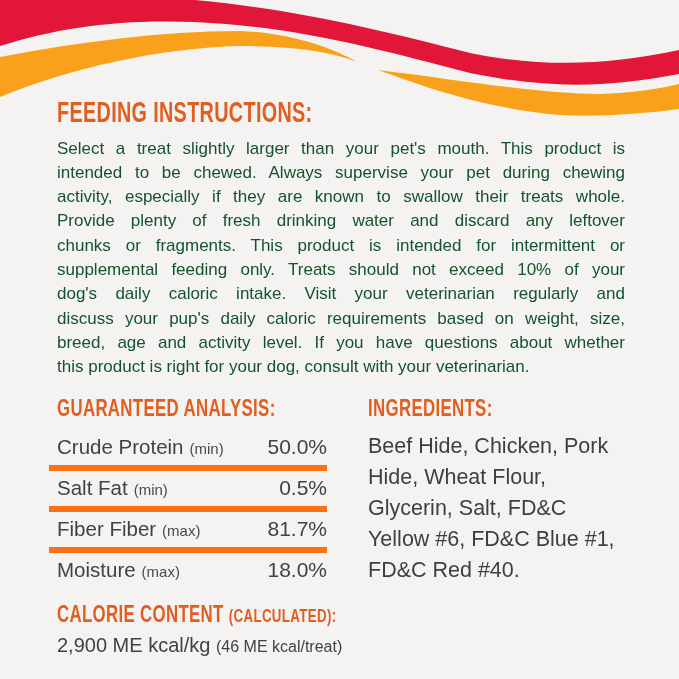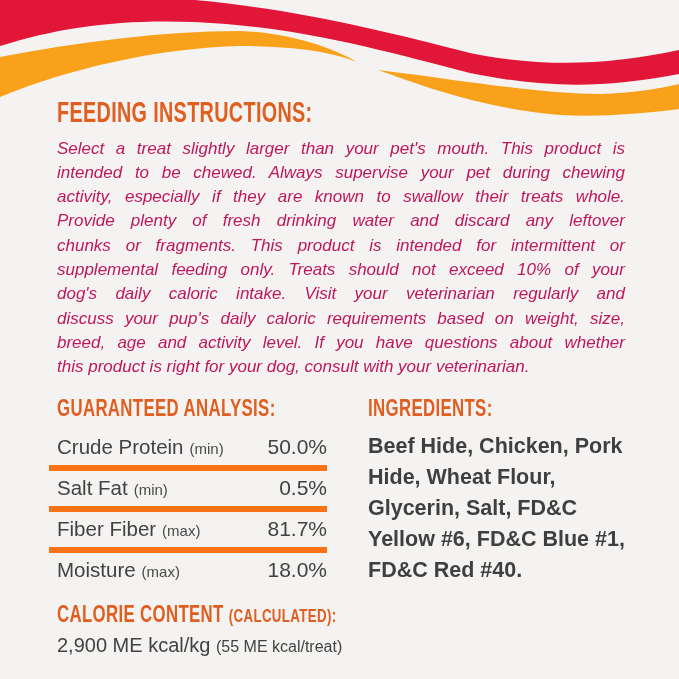--- a/index.html
+++ b/index.html
@@ -23,40 +23,39 @@
   }
   .head-lg{font-size:30px;transform:scaleX(0.66);}
   .head-md{font-size:24px;margin:0;}
   .head-sm{font-size:19px;font-weight:700;}
   .para{margin-top:9px;width:568px;}
   .jline{
     font-size:17px;
     line-height:24.3px;
     text-align:justify;
     text-align-last:justify;
-    color:#be185d;
-    font-style:italic;
+    color:#14532d;
   }
   .jline.last{text-align-last:left;}
   .cols{position:relative;margin-top:16px;height:230px;}
   .col-left{position:absolute;left:0;top:0;width:290px;}
   .col-right{position:absolute;left:311px;top:0;width:280px;}
   .ga-table{margin-top:9px;margin-left:-8px;width:278px;}
   .ga-row{
     display:flex;align-items:baseline;
     padding:5px 0 6px 8px;
     font-size:20.5px;
   }
   .ga-row.bordered{border-bottom:6px solid #f97316;}
   .ga-qual{font-size:15px;margin-left:6px;color:#4a4a4a;}
   .ga-value{margin-left:auto;font-size:21px;}
   .calorie-head{margin-top:13px;}
   .calorie-line{margin-top:8px;font-size:20px;white-space:nowrap;}
   .cal-note{font-size:16px;}
-  .ing-lines{margin-top:10px;font-weight:bold;}
+  .ing-lines{margin-top:10px;}
   .ing-line{font-size:21.5px;line-height:31px;white-space:nowrap;color:#3f3f3f;}
 </style>
 </head>
 <body>
 
 <svg class="wave" width="679" height="125" viewBox="0 0 679 125" aria-hidden="true">
   <path d="M0,57 C80,42 160,31 240,31 C292,33 332,48 357,62
            C330,51 290,46 240,46 C160,48 70,68 0,97 Z" fill="#f9a11b"></path>
   <path d="M378,70 C460,80 540,94 600,94 C630,93 660,89 679,84
            L679,109 C640,114 600,117 560,115 C480,108 420,85 378,70 Z" fill="#f9a11b"></path>
@@ -105,21 +104,21 @@
         </div>
         <div class="ga-row">
           <span class="ga-label">Moisture</span>
           <span class="ga-qual">(max)</span>
           <span class="ga-value">18.0%</span>
         </div>
       </div>
 
       <h3 class="head head-md calorie-head"><span>CALORIE CONTENT</span>&nbsp;<span class="head-sm">(CALCULATED):</span></h3>
 
-      <div class="calorie-line"><span class="cal-main">2,900 ME kcal/kg</span>&nbsp;<span class="cal-note">(55 ME kcal/treat)</span></div>
+      <div class="calorie-line"><span class="cal-main">2,900 ME kcal/kg</span>&nbsp;<span class="cal-note">(46 ME kcal/treat)</span></div>
     </div>
 
     <div class="col-right">
       <h3 class="head head-md">INGREDIENTS:</h3>
       <div class="ing-lines">
         <div class="ing-line">Beef Hide, Chicken, Pork</div>
         <div class="ing-line">Hide, Wheat Flour,</div>
         <div class="ing-line">Glycerin, Salt, FD&amp;C</div>
         <div class="ing-line">Yellow #6, FD&amp;C Blue #1,</div>
         <div class="ing-line">FD&amp;C Red #40.</div>

